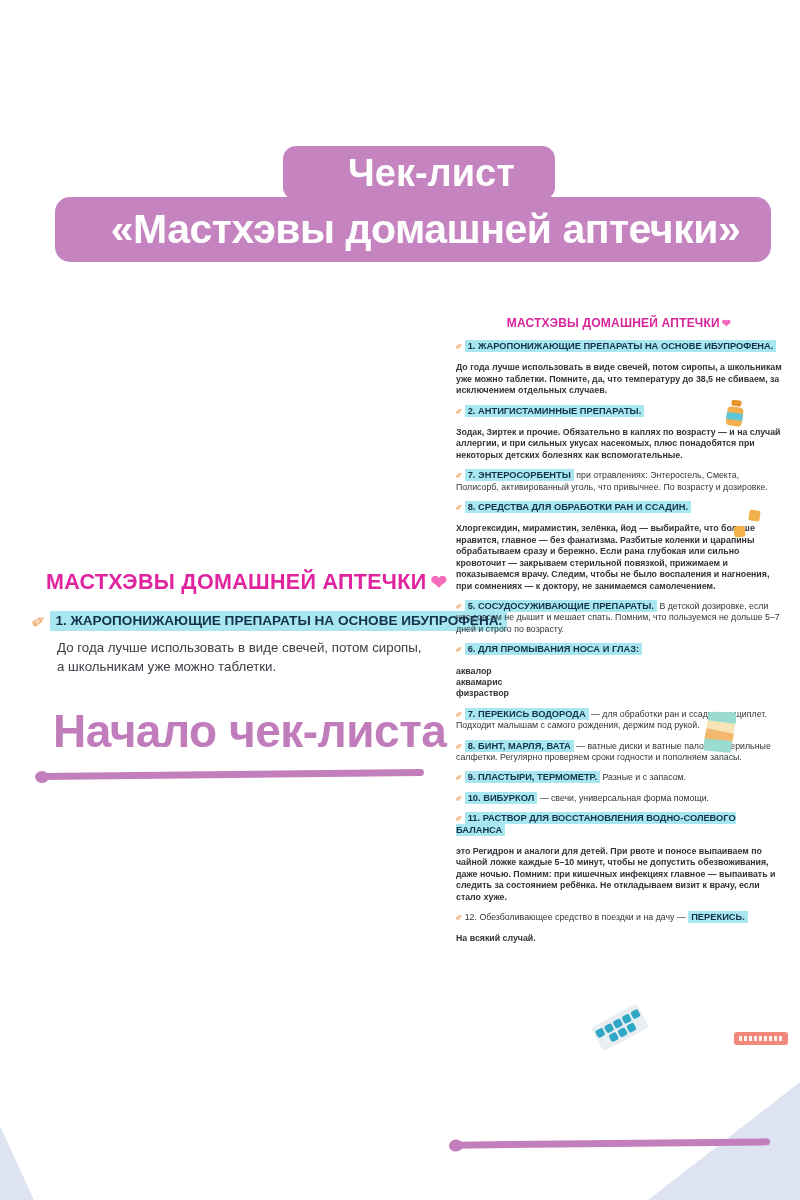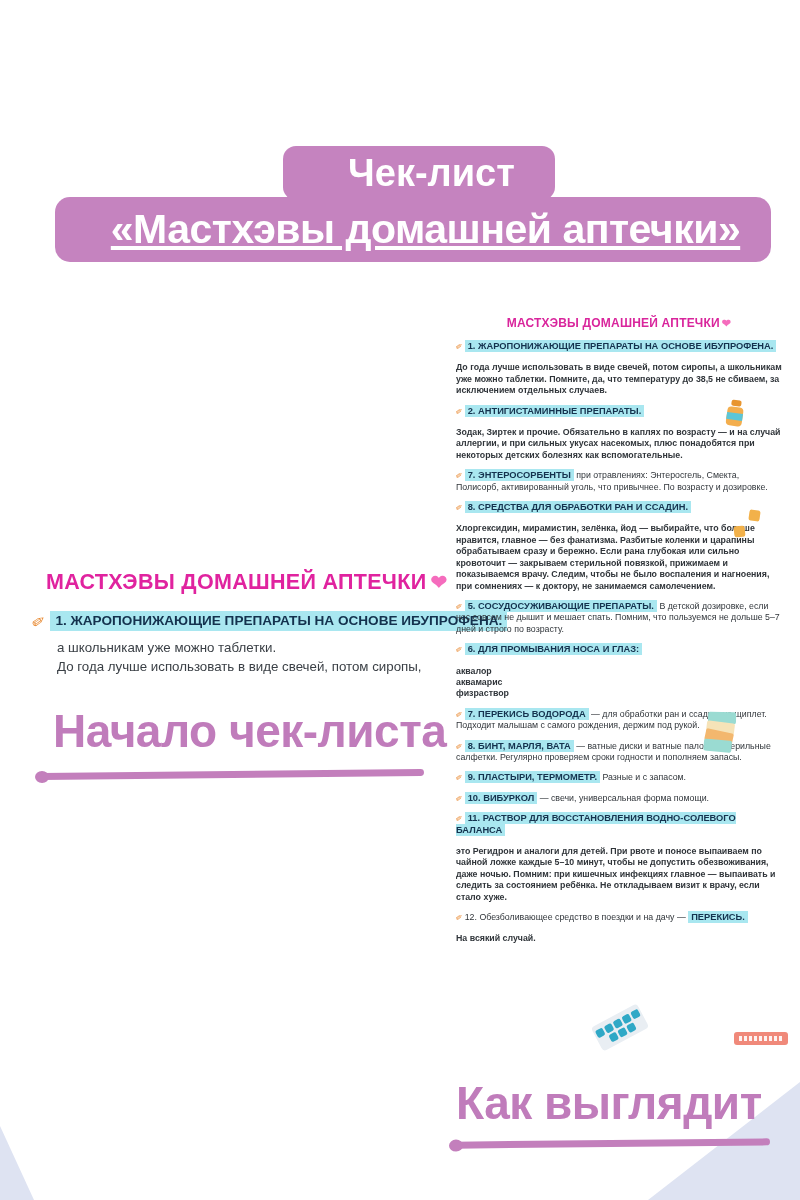--- a/index.html
+++ b/index.html
@@ -9,21 +9,21 @@
   
   .corner-bl{position:absolute;left:0;bottom:0;width:34px;height:74px;background:#dee3f2;
              clip-path:polygon(0 0,0 100%,100% 100%);}
   .corner-br{position:absolute;right:0;bottom:0;width:152px;height:118px;background:#dee3f2;
              clip-path:polygon(100% 0,100% 100%,0 100%);}
 
   
   .banner{position:absolute;color:#fff;background:#c583bf;display:flex;align-items:center;
           justify-content:center;font-weight:700;padding-left:25px;}
   .banner.l1{left:283px;top:146px;width:247px;height:54px;border-radius:13px;font-size:38px;}
-  .banner.l2{left:55px;top:197px;width:691px;height:65px;border-radius:15px;font-size:41px;letter-spacing:-0.5px;text-decoration:underline;}
+  .banner.l2{left:55px;top:197px;width:691px;height:65px;border-radius:15px;font-size:41px;letter-spacing:-0.5px;}
 
   
   .excerpt-title{position:absolute;left:46px;top:570px;font-size:21.5px;font-weight:700;
                  color:#e0239f;letter-spacing:.3px;white-space:nowrap;}
   .heart{color:#f56cbd;font-size:20px;margin-left:4px;}
   .excerpt-row{position:absolute;left:32px;top:611px;display:flex;align-items:flex-start;white-space:nowrap;}
   .pencil-big{display:inline-block;color:#e8882f;font-size:16px;transform:rotate(-35deg);margin-right:5px;margin-top:1px;}
   .hl-big{font-size:13.6px;font-weight:700;color:#14324e;background:#a9e7f0;padding:2px 5px 3px;}
   .excerpt-body{position:absolute;left:57px;top:638px;font-size:13.3px;color:#3b4046;line-height:19px;}
 
@@ -82,22 +82,22 @@
   <div class="banner l2">«Мастхэвы домашней аптечки»</div>
 
   <div class="excerpt-title">
     <span>МАСТХЭВЫ ДОМАШНЕЙ АПТЕЧКИ</span><span class="heart">❤</span>
   </div>
   <div class="excerpt-row">
     <span class="pencil-big">✏</span>
     <span class="hl-big">1. ЖАРОПОНИЖАЮЩИЕ ПРЕПАРАТЫ НА ОСНОВЕ ИБУПРОФЕНА.</span>
   </div>
   <div class="excerpt-body">
+    <div>До года лучше использовать в виде свечей, потом сиропы,</div>
     <div>а школьникам уже можно таблетки.</div>
-    <div>До года лучше использовать в виде свечей, потом сиропы,</div>
   </div>
 
   <div class="biglabel start-label">Начало чек-листа</div>
   <div class="swoosh start"></div>
 
   <div class="thumb">
     <div class="thumb-title">
       <span>МАСТХЭВЫ ДОМАШНЕЙ АПТЕЧКИ</span><span class="heart">❤</span>
     </div>
 
@@ -199,16 +199,15 @@
       <div class="pill"></div>
         <div class="pill"></div>
       <div class="pill"></div>
         <div class="pill"></div>
     </div>
     <div class="watermark">
       <div class="wm-text"></div>
     </div>
   </div>
 
-  <div class="biglabel looks-label">Как выглядит</div>
   <div class="swoosh looks"></div>
 
 </div>
 
 </body></html>

